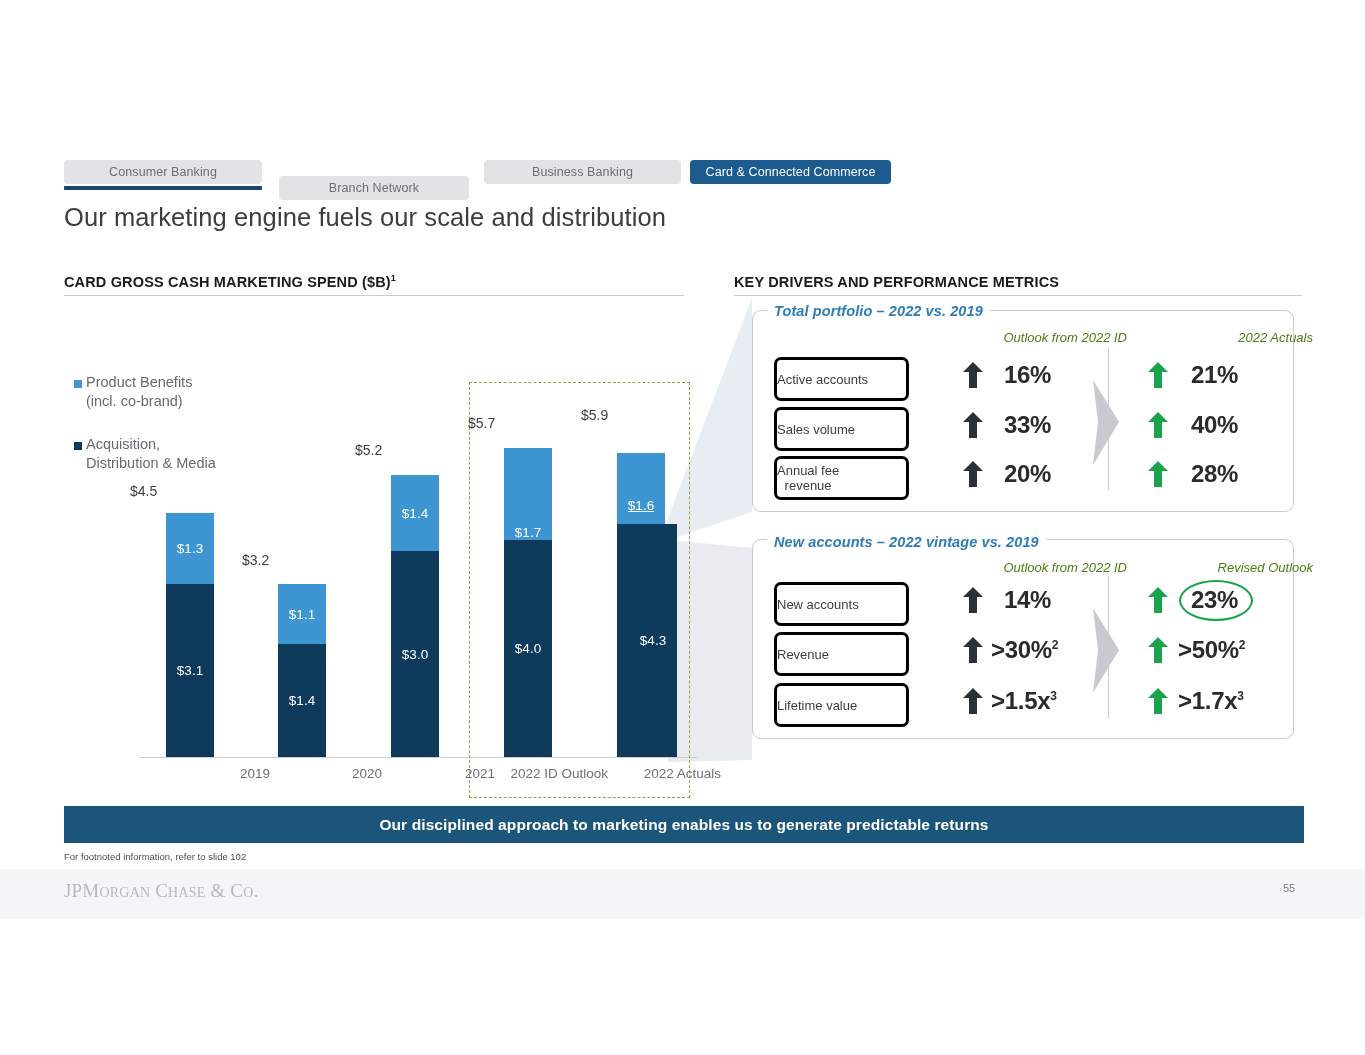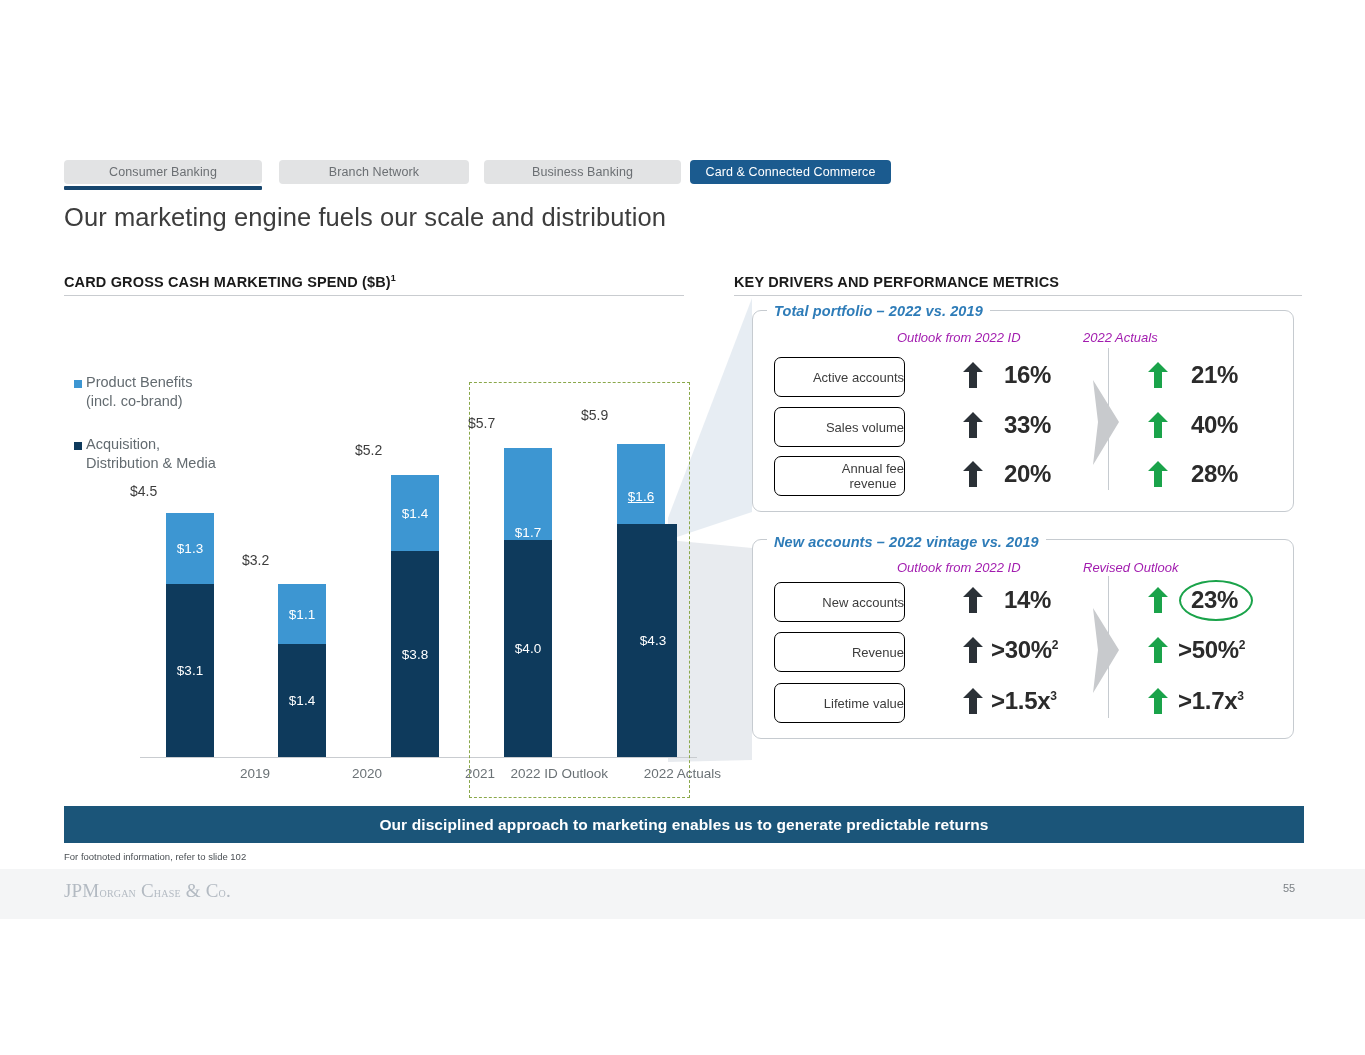--- a/index.html
+++ b/index.html
@@ -67,26 +67,26 @@
 
   
   .panel{
     position:absolute;border:1px solid #c6cbd0;border-radius:9px;background:#ffffff;
   }
   .panel-title{
     position:absolute;font-size:14.5px;font-weight:bold;font-style:italic;
     color:#2e7cb8;background:#ffffff;padding:0 7px;white-space:nowrap;letter-spacing:.1px;
   }
   .col-head{
-    position:absolute;font-size:13px;font-style:italic;color:#a21caf;text-align:left;
+    position:absolute;font-size:13px;font-style:italic;color:#4d7c0f;text-align:right;
     width:230px;
   }
   .metric-chip{
-    position:absolute;width:129px;height:38px;border:1px solid #000000;border-radius:7px;
-    background:#fff;display:flex;align-items:center;justify-content:flex-end;
+    position:absolute;width:129px;height:38px;border:3px solid #000000;border-radius:7px;
+    background:#fff;display:flex;align-items:center;justify-content:flex-start;
     text-align:center;font-size:13px;color:#3d3d3d;line-height:15px;
   }
   .metric-val{
     position:absolute;font-size:24px;font-weight:bold;color:#2b2b2b;letter-spacing:-.3px;
     white-space:nowrap;
   }
   .metric-val .sups{font-size:12px;vertical-align:super;line-height:0;font-weight:bold;}
   .arrow{position:absolute;width:20px;height:26px;}
   .vdiv{position:absolute;width:1px;background:#c6cbd0;}
 
@@ -101,35 +101,35 @@
     display:flex;align-items:center;justify-content:center;letter-spacing:.1px;
   }
   .footnote{position:absolute;left:64px;top:851px;font-size:9.5px;color:#4a4f54;}
 
   
   .footer-bar{position:absolute;left:0;top:869px;width:1365px;height:50px;background:#f4f5f6;}
   .footer-logo{
     position:absolute;left:64px;top:880px;font-family:"Liberation Serif", serif;
     font-size:19px;color:#b3bac2;letter-spacing:.2px;white-space:nowrap;
   }
-  .footer-logo .sm{font-size:10px;}
+  .footer-logo .sm{font-size:14px;}
   .page-num{position:absolute;left:1283px;top:882px;font-size:11px;color:#7b8186;}
 </style>
 </head>
 <body>
 
 <div class="slide">
 
   <div class="tabbar">
     <div class="tab" style="left:0;width:198px;">
       <span>Consumer Banking</span>
     </div>
     <div class="tab-underline" style="left:0;top:26px;width:198px;"></div>
 
-    <div class="tab" style="left:215px;width:190px;">
+    <div class="tab" style="left:215px;width:190px;margin-top:16px;">
       <span>Branch Network</span>
     </div>
 
     <div class="tab" style="left:420px;width:197px;">
       <span>Business Banking</span>
     </div>
 
     <div class="tab selected" style="left:626px;width:201px;">
       <span>Card &amp; Connected Commerce</span>
     </div>
@@ -188,39 +188,39 @@
       </div>
     </div>
     <div class="bar-total" style="left:102px;top:182px;">$3.2</div>
     <div class="bar-xlabel" style="left:82px;top:396px;">2020</div>
 
     <div class="bar-group" style="left:251px;height:282px;">
       <div class="seg light" style="top:0;height:76px;">
         <span>$1.4</span>
       </div>
       <div class="seg dark" style="top:76px;height:206px;">
-        <span>$3.8</span>
+        <span>$3.0</span>
       </div>
     </div>
     <div class="bar-total" style="left:215px;top:72px;">$5.2</div>
     <div class="bar-xlabel" style="left:195px;top:396px;">2021</div>
 
     <div class="bar-group" style="left:364px;height:309px;">
       <div class="seg light" style="top:0;height:92px;align-items:flex-end;">
         <span>$1.7</span>
       </div>
       <div class="seg dark" style="top:92px;height:217px;">
         <span>$4.0</span>
       </div>
     </div>
     <div class="bar-total" style="left:328px;top:45px;">$5.7</div>
     <div class="bar-xlabel" style="left:308px;top:396px;">2022 ID Outlook</div>
 
     <div class="bar-group" style="left:477px;height:320px;">
-      <div class="seg light" style="top:7px;height:105px;text-decoration:underline;">
+      <div class="seg light" style="top:16px;height:105px;text-decoration:underline;">
         <span>$1.6</span>
       </div>
       <div class="seg dark" style="top:87px;height:233px;padding-left:12px;">
         <span>$4.3</span>
       </div>
     </div>
     <div class="bar-total" style="left:441px;top:37px;">$5.9</div>
     <div class="bar-xlabel" style="left:421px;top:396px;">2022 Actuals</div>
   </div>
 

